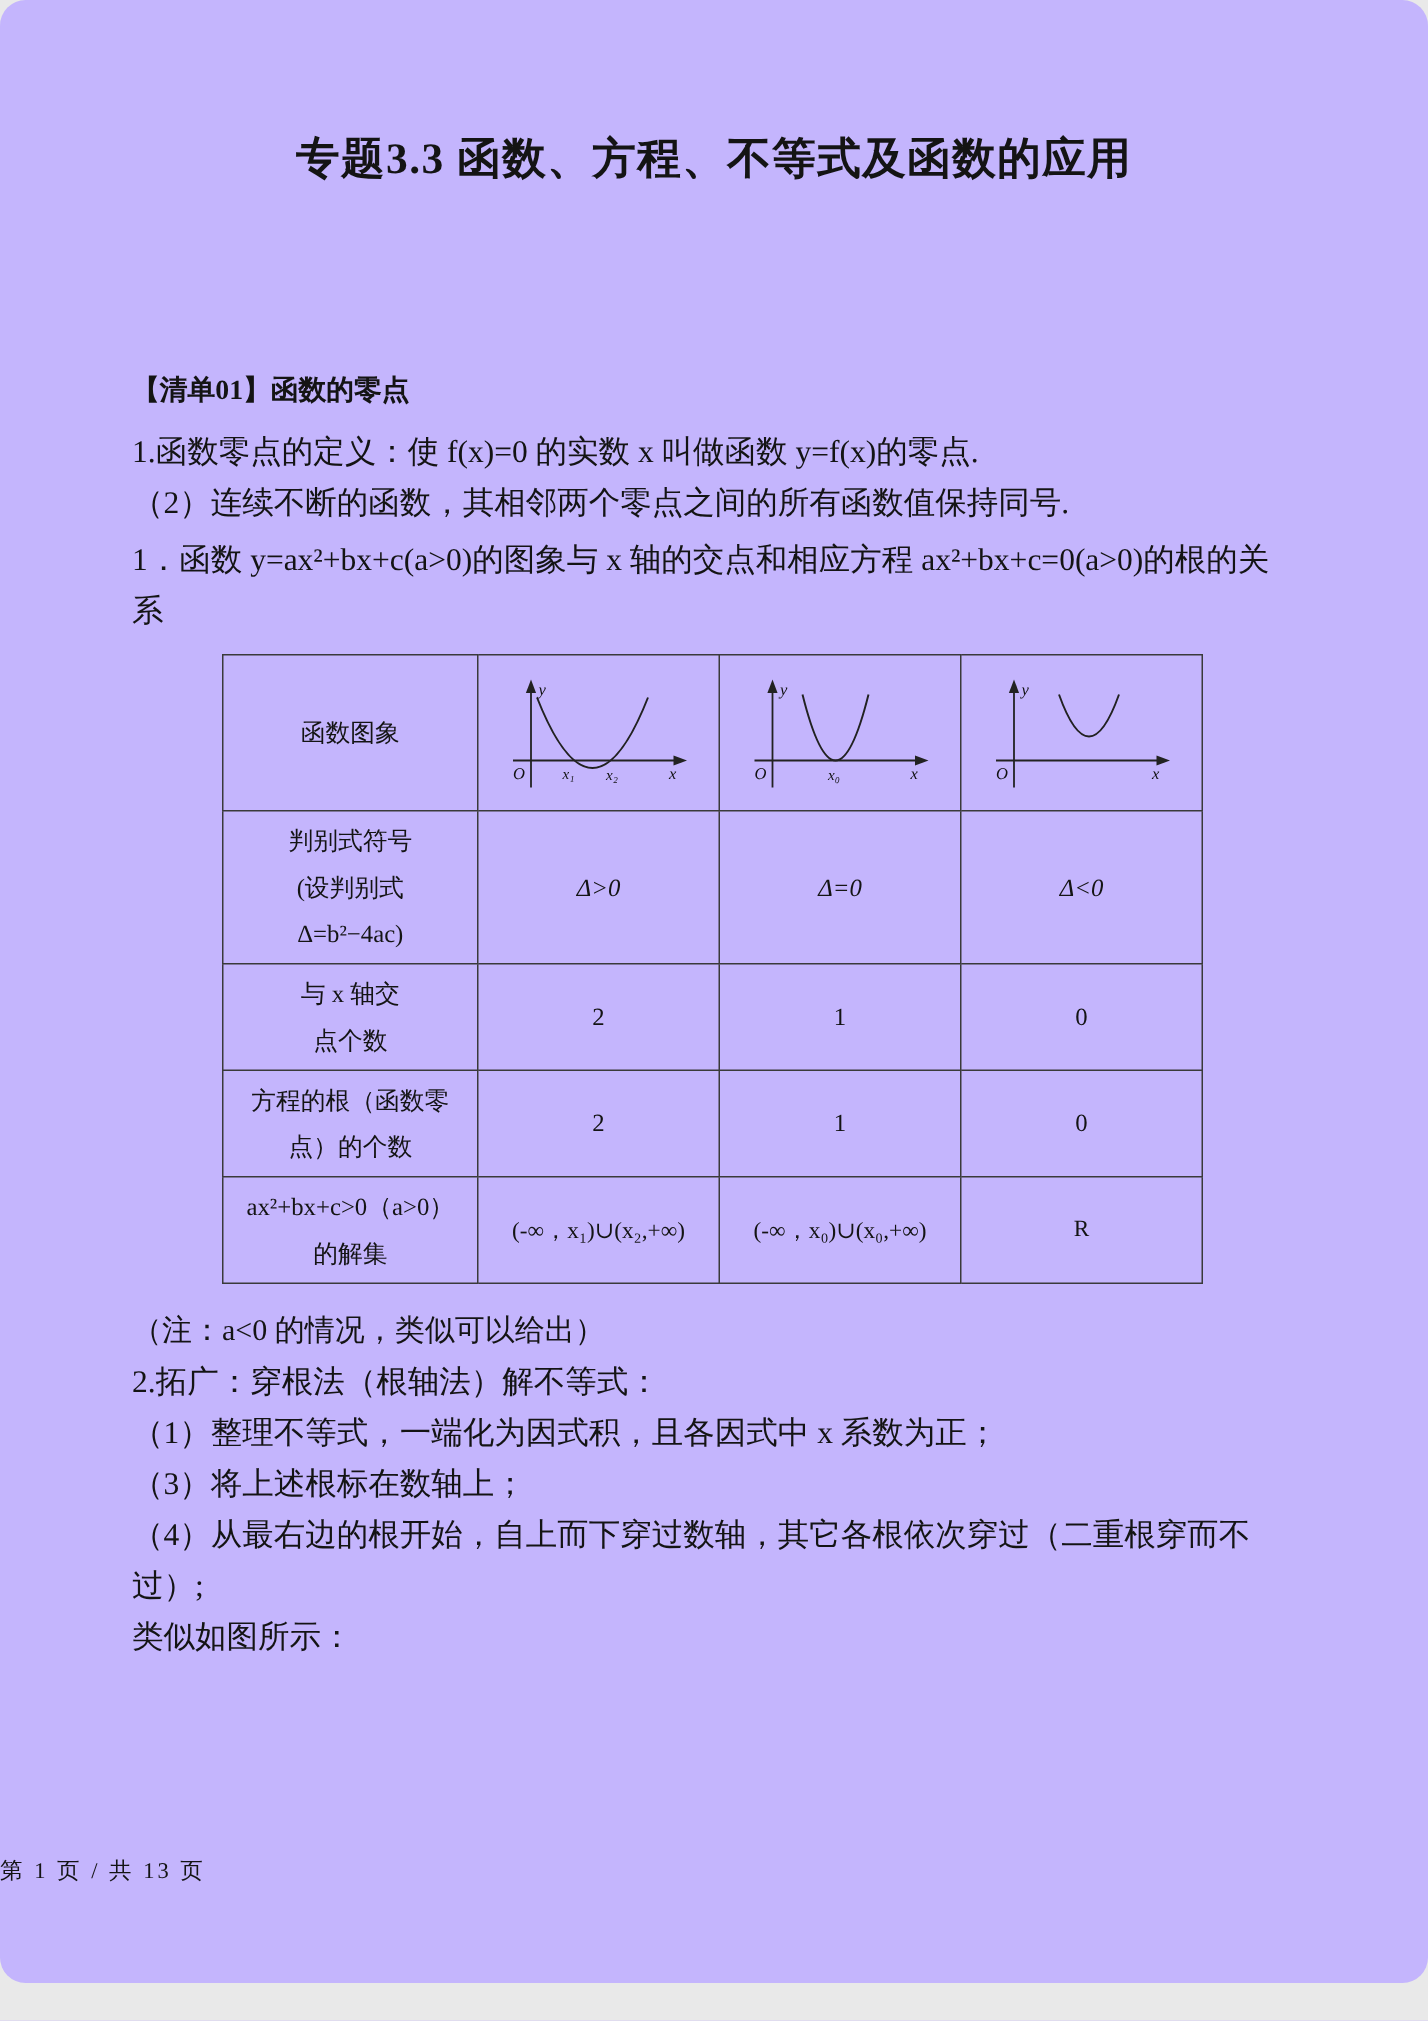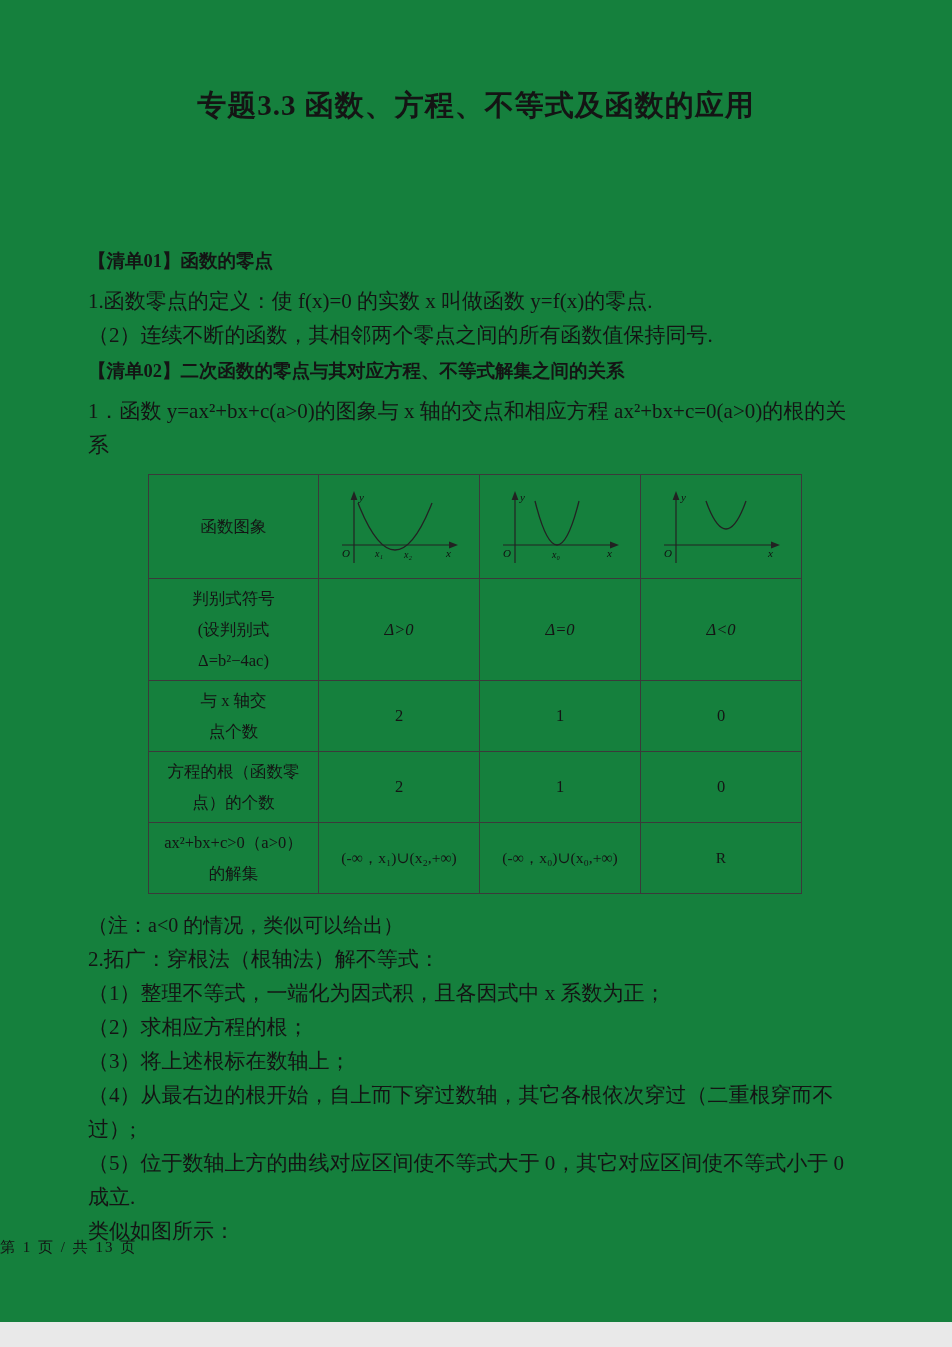--- a/index.html
+++ b/index.html
@@ -6,23 +6,24 @@
   html, body { background:#e9e9e9; }
   body {
     width:952px; height:1347px;
     font-family:"Liberation Serif","DejaVu Serif",serif;
     color:#141414;
     position:relative;
   }
   .page {
     position:relative;
     width:952px; height:1322px;
-    background:#15803d;
+    background:#c4b5fd;
     padding:0 88px;
     overflow:hidden;
+    border-radius:17px;
   }
   .title {
     padding-top:86px;
     text-align:center;
     font-size:29px;
     font-weight:bold;
     letter-spacing:1px;
   }
   .sec1 { margin-top:120px; }
   .heading {
@@ -79,21 +80,20 @@
 
   <h1 class="title">专题3.3 函数、方程、不等式及函数的应用</h1>
 
   <section class="sec1">
     <h2 class="heading">【清单01】函数的零点</h2>
     <p class="line">1.函数零点的定义：使 f(x)=0 的实数 x 叫做函数 y=f(x)的零点.</p>
     <p class="line">（2）连续不断的函数，其相邻两个零点之间的所有函数值保持同号.</p>
   </section>
 
   <section class="sec2">
-    <h2 class="heading">【清单02】二次函数的零点与其对应方程、不等式解集之间的关系</h2>
     <p class="line">1．函数 y=ax²+bx+c(a&gt;0)的图象与 x 轴的交点和相应方程 ax²+bx+c=0(a&gt;0)的根的关系</p>
 
     <table class="qtable">
       <colgroup>
           <col class="c0">
           <col class="c1">
           <col class="c2">
           <col class="c3">
         </colgroup>
       <tbody>
@@ -167,22 +167,20 @@
           <td class="sol">(-∞，x₁)∪(x₂,+∞)</td>
           <td class="sol">(-∞，x₀)∪(x₀,+∞)</td>
           <td class="sol">R</td>
         </tr>
       </tbody>
     </table>
 
     <p class="note-line">（注：a&lt;0 的情况，类似可以给出）</p>
     <p class="line">2.拓广：穿根法（根轴法）解不等式：</p>
     <p class="line">（1）整理不等式，一端化为因式积，且各因式中 x 系数为正；</p>
-    <p class="line">（2）求相应方程的根；</p>
     <p class="line">（3）将上述根标在数轴上；</p>
     <p class="line">（4）从最右边的根开始，自上而下穿过数轴，其它各根依次穿过（二重根穿而不过）;</p>
-    <p class="line">（5）位于数轴上方的曲线对应区间使不等式大于 0，其它对应区间使不等式小于 0 成立.</p>
     <p class="line">类似如图所示：</p>
   </section>
 
   <div class="footer">第 1 页 / 共 13 页</div>
 
 </div>
 
 </body></html>

